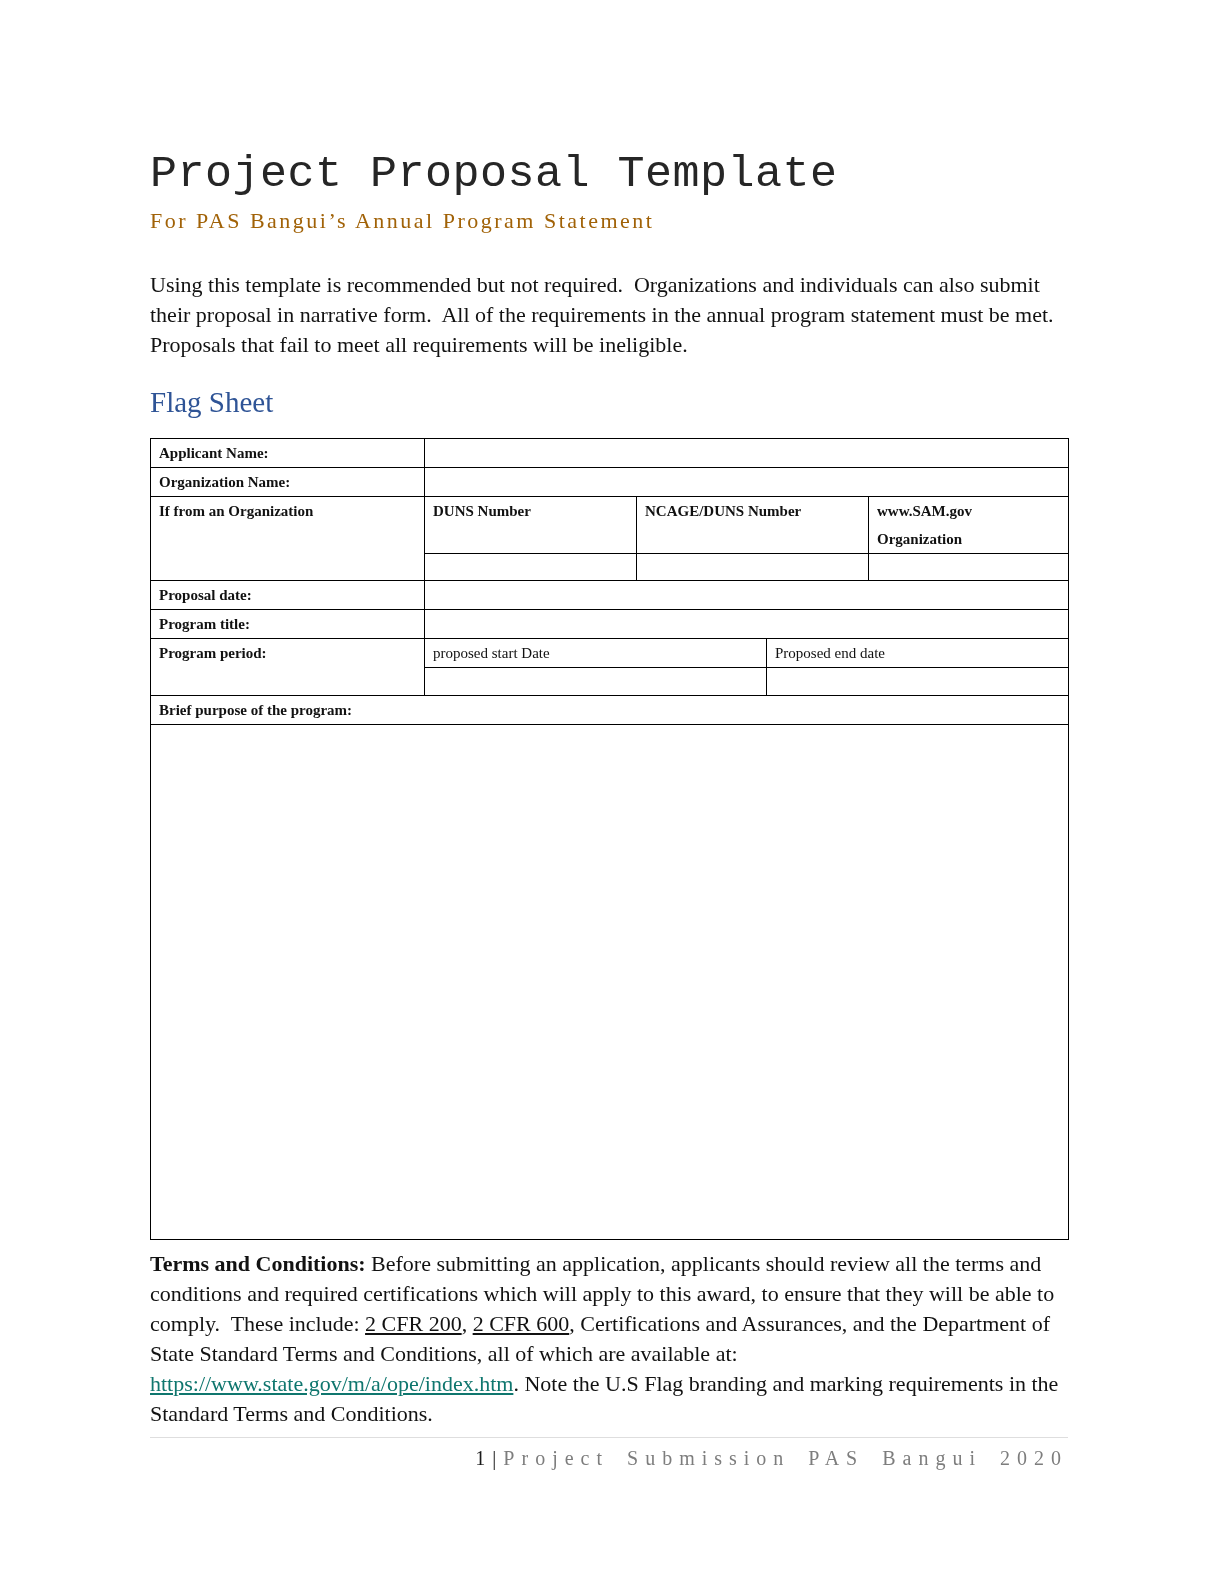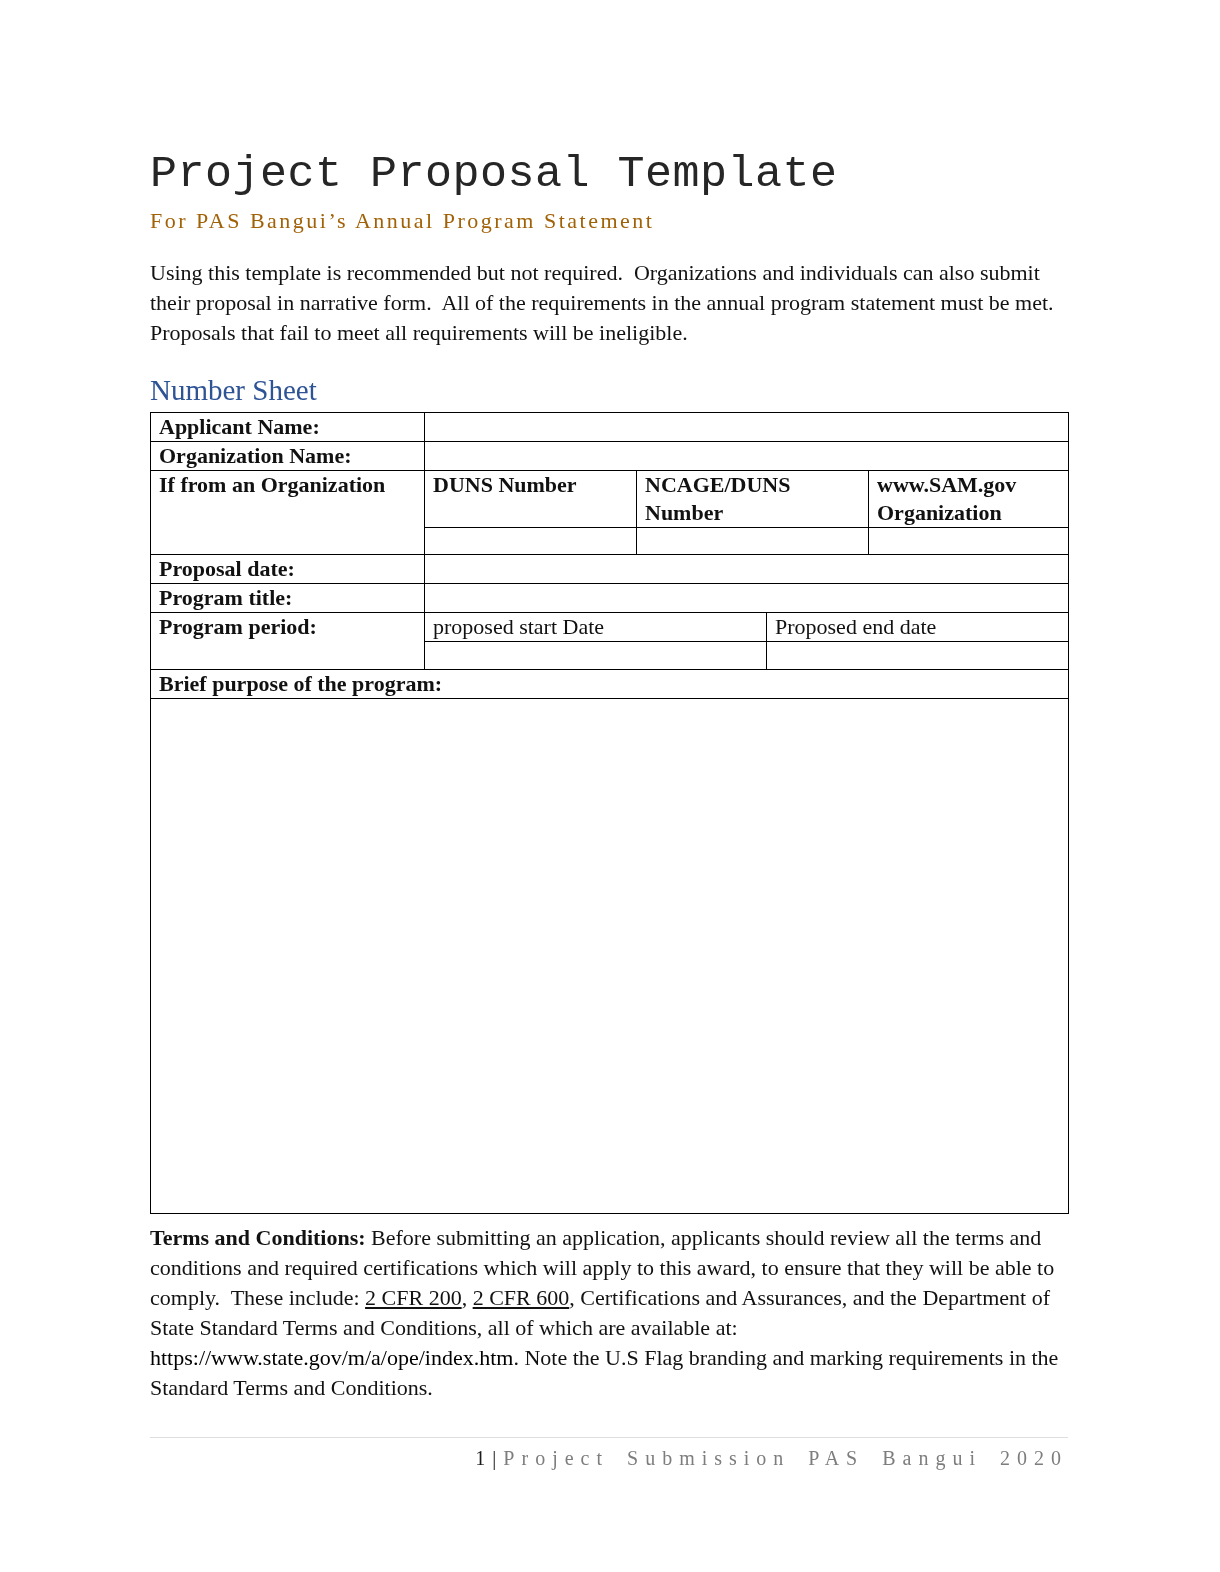--- a/index.html
+++ b/index.html
@@ -29,39 +29,39 @@
     letter-spacing: 0.5px;
   }
   .doc-subtitle {
     margin-top: 8px;
     font-size: 22px;
     line-height: 26px;
     color: #a16207;
     letter-spacing: 2.5px;
   }
   .intro {
-    margin-top: 24px;
+    margin-top: 36px;
     font-size: 22px;
     line-height: 30px;
     white-space: pre-wrap;
     color: #121212;
   }
   .section-heading {
     margin-top: 26px;
     font-size: 29px;
     line-height: 32px;
     font-weight: 400;
     color: #2F5496;
   }
   table.cover {
-    margin-top: 6px;
+    margin-top: 20px;
     width: 918px;
     border-collapse: collapse;
     table-layout: fixed;
-    font-size: 22px;
+    font-size: 15px;
   }
   table.cover td {
     border: 1.5px solid #000000;
     vertical-align: top;
     padding: 0 8px;
     line-height: 28px;
     overflow: hidden;
   }
   td.lbl { font-weight: bold; }
   tr.r28 { height: 28px; }
@@ -74,21 +74,22 @@
     line-height: 30px;
     white-space: pre-wrap;
     color: #121212;
   }
   .terms .ulink {
     color: #121212;
     text-decoration: underline;
     cursor: pointer;
   }
   .terms .hyperlink {
-    color: #000000;
+    color: #0f766e;
+    text-decoration: underline;
     cursor: pointer;
   }
   .footer {
     position: absolute;
     left: 150px;
     top: 1437px;
     width: 918px;
     border-top: 1px solid #dedede;
     padding-top: 9px;
     text-align: right;
@@ -104,21 +105,21 @@
 <body>
 
 <div class="page">
   <div class="content">
 
     <h1 class="doc-title">Project Proposal Template</h1>
     <div class="doc-subtitle">For PAS Bangui’s Annual Program Statement</div>
 
     <p class="intro">Using this template is recommended but not required.  Organizations and individuals can also submit their proposal in narrative form.  All of the requirements in the annual program statement must be met.  Proposals that fail to meet all requirements will be ineligible.</p>
 
-    <h2 class="section-heading">Number Sheet</h2>
+    <h2 class="section-heading">Flag Sheet</h2>
 
     <table class="cover">
       <colgroup>
         <col style="width:274px">
         <col style="width:212px">
         <col style="width:130px">
         <col style="width:102px">
         <col style="width:200px">
       </colgroup>
       <tbody>

